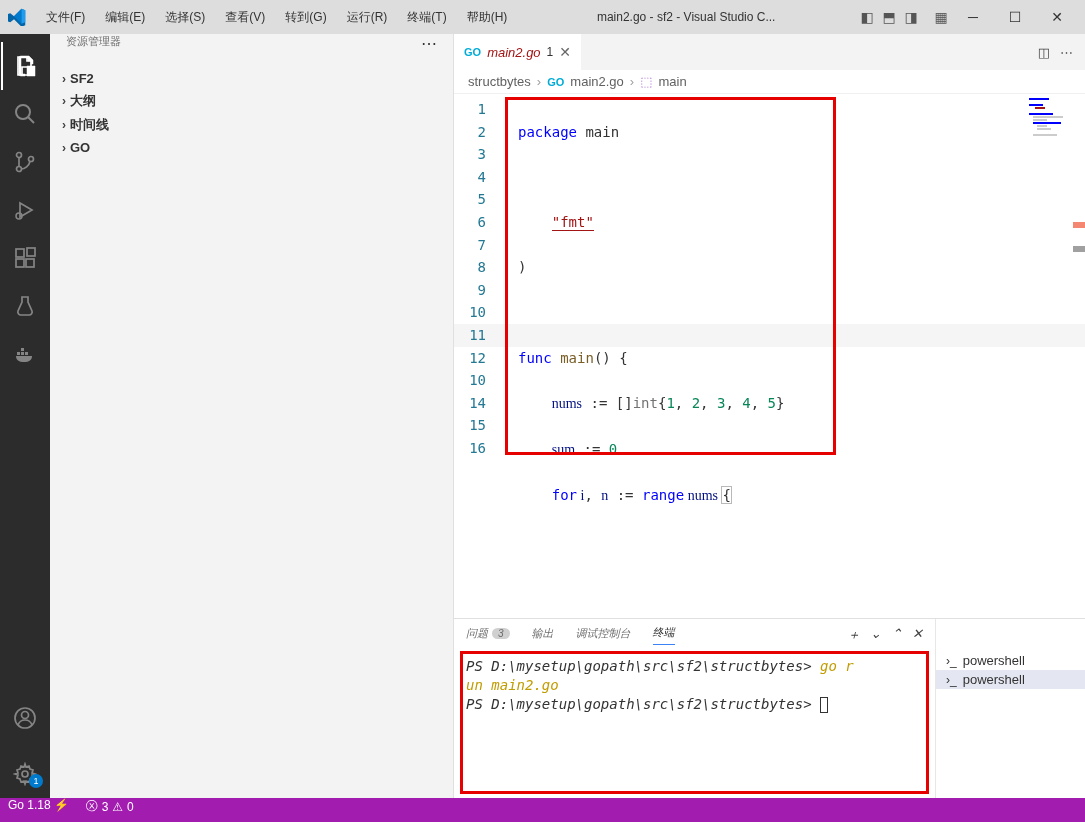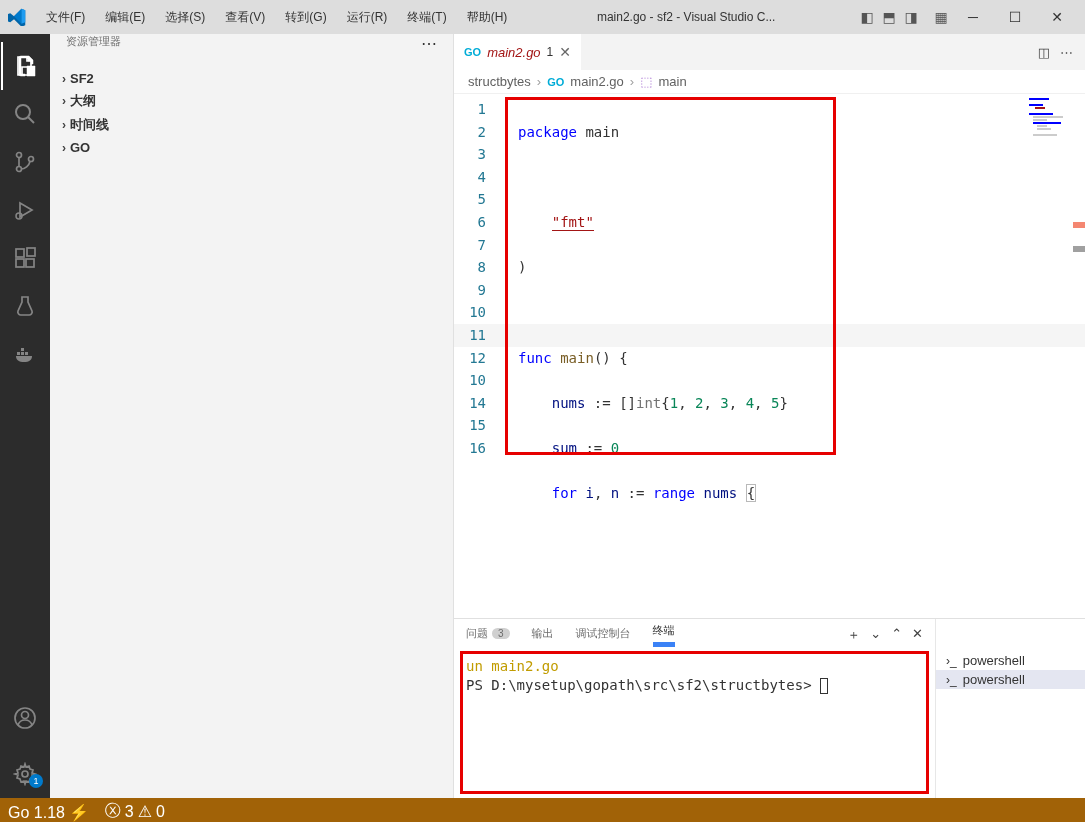--- a/index.html
+++ b/index.html
@@ -39,47 +39,47 @@
 .bc-cube { color: #b180d7; }
 .code-container { flex: 1; position: relative; overflow: hidden; }
 .code-highlight-box { position: absolute; left: 51px; top: 3px; width: 331px; height: 358px; border: 3px solid #e60000; pointer-events: none; }
 .code-gutter { position: absolute; left: 0; top: 4px; width: 50px; text-align: right; font-family: Consolas, monospace; font-size: 14px; color: #237893; line-height: 22.6px; padding-right: 18px; }
 .code-content { position: absolute; left: 64px; top: 4px; font-family: Consolas, monospace; font-size: 14px; line-height: 22.6px; white-space: pre; }
 .kw { color: #0000ff; }
 .str { color: #a31515; }
 .fn { color: #795e26; }
 .ty { color: #737373; }
 .num { color: #098658; }
-.var { color: #001080; }
+.var { color: #001080; font-family: Liberation Serif, serif; }
 .underline { border-bottom: 1px solid #a31515; }
 .bracket-hl { border: 1px solid #b9b9b9; }
 .line-hl { background: #f5f5f5; position: absolute; left: 0; right: 0; height: 22.6px; }
 .minimap { position: absolute; right: 0; top: 0; width: 60px; height: 100%; border-left: 0; }
 .mm-line { position: absolute; background: #ccc; height: 2px; }
 .mm-red { background: #a31515; }
 .mm-blue { background: #0000ff; }
 .scroll-marker { position: absolute; right: 0; width: 12px; }
 .marker-red { background: #f48771; height: 6px; }
 .marker-sel { background: #a0a0a0; height: 6px; }
 .panel { height: 180px; border-top: 1px solid #e0e0e0; display: flex; }
-.panel-left { flex: 1; display: flex; flex-direction: column; }
+.panel-left { flex: 1; display: flex; flex-direction: column; font-style: italic; }
 .panel-tabs { height: 32px; display: flex; align-items: center; padding: 0 12px; gap: 22px; }
 .panel-tab { font-size: 11px; color: #6c6c6c; cursor: pointer; display: flex; align-items: center; gap: 4px; padding-bottom: 4px;}
-.panel-tab.active { color: #333; border-bottom: 5px solid #3b82f6; }
+.panel-tab.active { color: #333; border-bottom: 1px solid #3b82f6; }
 .pill { background: #d0d0d0; border-radius: 8px; padding: 0 6px; font-size: 10px; }
 .panel-actions { margin-left: auto; display: flex; gap: 10px; color: #424242; }
 .terminal-content { flex: 1; position: relative; padding: 6px 12px; font-family: Consolas, monospace; font-size: 14px; line-height: 19px; }
 .term-highlight-box { position: absolute; left: 6px; top: 0px; right: 6px; bottom: 4px; border: 3px solid #e60000; pointer-events: none; }
 .term-yellow { color: #c19c00; }
 .term-cursor { display: inline-block; width: 8px; height: 16px; border: 1px solid #333; vertical-align: middle; }
 .panel-right { width: 150px; border-left: 1px solid #e7e7e7; padding-top: 32px; font-size: 13px; }
 .shell-item { display: flex; align-items: center; padding: 2px 10px; gap: 6px; cursor: pointer; }
 .shell-item.active { background: #e4e6f1; }
 .shell-icon { font-size: 12px; }
-.statusbar { height: 24px; background: #a16207; color: #fff; display: flex; align-items: flex-end; font-size: 16px; }
+.statusbar { height: 24px; background: #a21caf; color: #fff; display: flex; align-items: flex-start; font-size: 12px; }
 .sb-item { padding: 0 8px; display: inline-flex; align-items: center; gap: 4px; cursor: pointer; }
 .sb-right { margin-left: auto; display: flex; }
 </style>
 </head>
 <body>
 
 <div class="titlebar">
   <span class="logo-icon">
     <svg viewBox="0 0 24 24" width="18" height="18">
         <path fill="#0065A9" d="M23 3l-5-2L8 11l-5-4-3 1v10l3 1 5-4 10 10 5-2V3z"></path>
@@ -283,20 +283,21 @@
           <span class="panel-tab">调试控制台</span>
           <span class="panel-tab active">终端</span>
           <div class="panel-actions">
             <span>＋</span>
             <span>⌄</span>
             <span>⌃</span>
             <span>✕</span>
           </div>
         </div>
         <div class="terminal-content">
+<div><span>PS D:\mysetup\gopath\src\sf2\structbytes&gt; </span><span class="term-yellow">go r</span></div>
 <div><span class="term-yellow">un main2.go</span></div>
 <div><span>PS D:\mysetup\gopath\src\sf2\structbytes&gt; </span><span class="term-cursor"></span></div>
           <div class="term-highlight-box"></div>
         </div>
       </div>
       <div class="panel-right">
         <div class="shell-item">
             <span class="shell-icon">›_</span>
             <span>powershell</span>
           </div>

